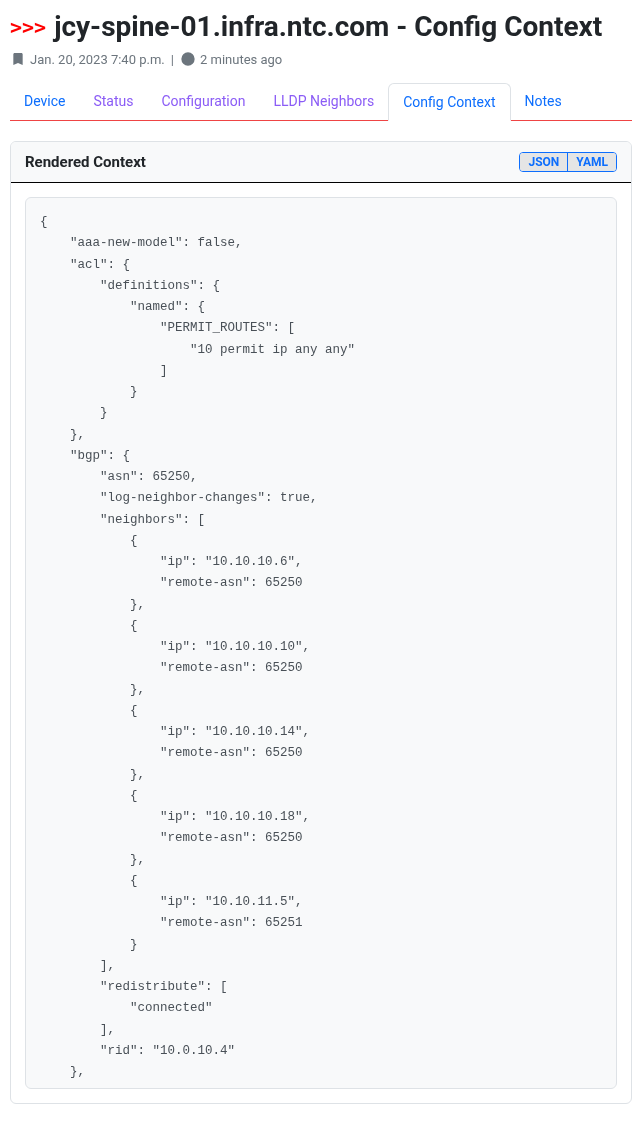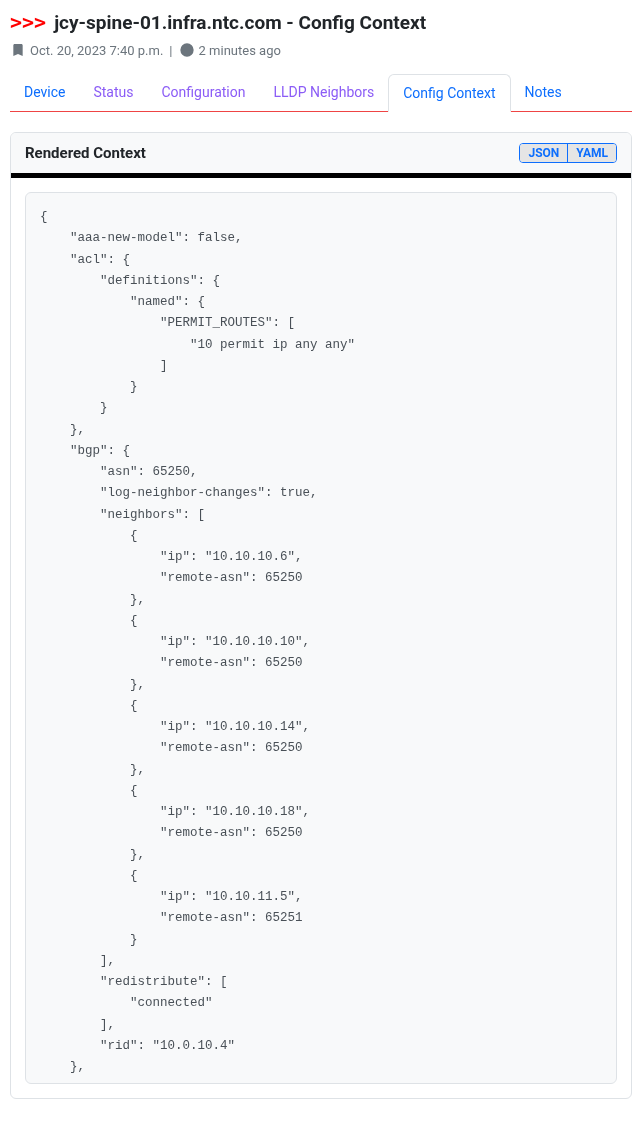--- a/index.html
+++ b/index.html
@@ -7,41 +7,41 @@
     margin: 0;
     padding: 10px;
     font-family: -apple-system, BlinkMacSystemFont, "Segoe UI", Roboto, "Helvetica Neue", Arial, sans-serif;
     font-size: 14px;
     color: #212529;
     background: #fff;
     width: 642px;
   }
   .header { display: flex; align-items: center; gap: 8px; margin-bottom: 8px; }
   .prompt { color: #ff0000; font-family: monospace; font-weight: bold; font-size: 20px; }
-  .title { font-size: 19px; font-weight: 700; }
+  .title { font-size: 28px; font-weight: 700; }
   .meta { display: flex; align-items: center; gap: 4px; color: #6c757d; font-size: 13px; margin-bottom: 16px; }
   .meta-icon { width: 16px; height: 16px; fill: #6c757d; }
   .meta-sep { margin: 0 2px; }
   .tabs { display: flex; border-bottom: 1px solid #ef4444; font-size: 14px; }
   .tab { padding: 10px 14px; cursor: pointer; white-space: nowrap; }
   .tab.link { color: #0d6efd; }
   .tab.muted { color: #8b5cf6; }
   .tab.active {
     color: #0d6efd;
     border: 1px solid #dee2e6;
     border-bottom: 1px solid #fff;
     border-radius: 6px 6px 0 0;
     margin-bottom: -1px;
     position: relative;
     background: #fff;
   }
   .card { border: 1px solid #dee2e6; border-radius: 6px; margin-top: 20px; overflow: hidden; }
   .card-header {
     display: flex; justify-content: space-between; align-items: center;
-    background: #f8f9fa; border-bottom: 5px solid #000000;
+    background: #f8f9fa; border-bottom: 1px solid #000000;
     padding: 10px 14px; font-weight: 700; font-size: 15px;
   }
   .btn-group { display: flex; border: 1px solid #0d6efd; border-radius: 4px; overflow: hidden; }
   .btn-sm {
     font-size: 12px; padding: 2px 8px; color: #0d6efd; cursor: pointer; background: #e5e5e5;
   }
   .btn-sm + .btn-sm { border-left: 1px solid #0d6efd; text-align: center; }
   .card-body { padding: 14px; }
   pre.code {
     background: #f8f9fa; border: 1px solid #dee2e6; border-radius: 6px;
@@ -55,21 +55,21 @@
 
 <div class="header">
   <span class="prompt">&gt;&gt;&gt;</span>
   <span class="title">jcy-spine-01.infra.ntc.com - Config Context</span>
 </div>
 
 <div class="meta">
   <svg class="meta-icon" viewBox="0 0 24 24">
     <path d="M17 3H7c-1.1 0-2 .9-2 2v16l7-3 7 3V5c0-1.1-.9-2-2-2z"></path>
   </svg>
-  <span>Oct. 20, 2023 7:40 p.m.</span>
+  <span>Jan. 20, 2023 7:40 p.m.</span>
   <span class="meta-sep">|</span>
   <svg class="meta-icon" viewBox="0 0 24 24">
     <path d="M12 2a10 10 0 100 20 10 10 0 000-20zm.5 5H11v6l5.2 3.1.8-1.3-4.5-2.7V7z"></path>
   </svg>
   <span>2 minutes ago</span>
 </div>
 
 <div class="tabs">
   <div class="tab link">Device</div>
   <div class="tab muted">Status</div>

